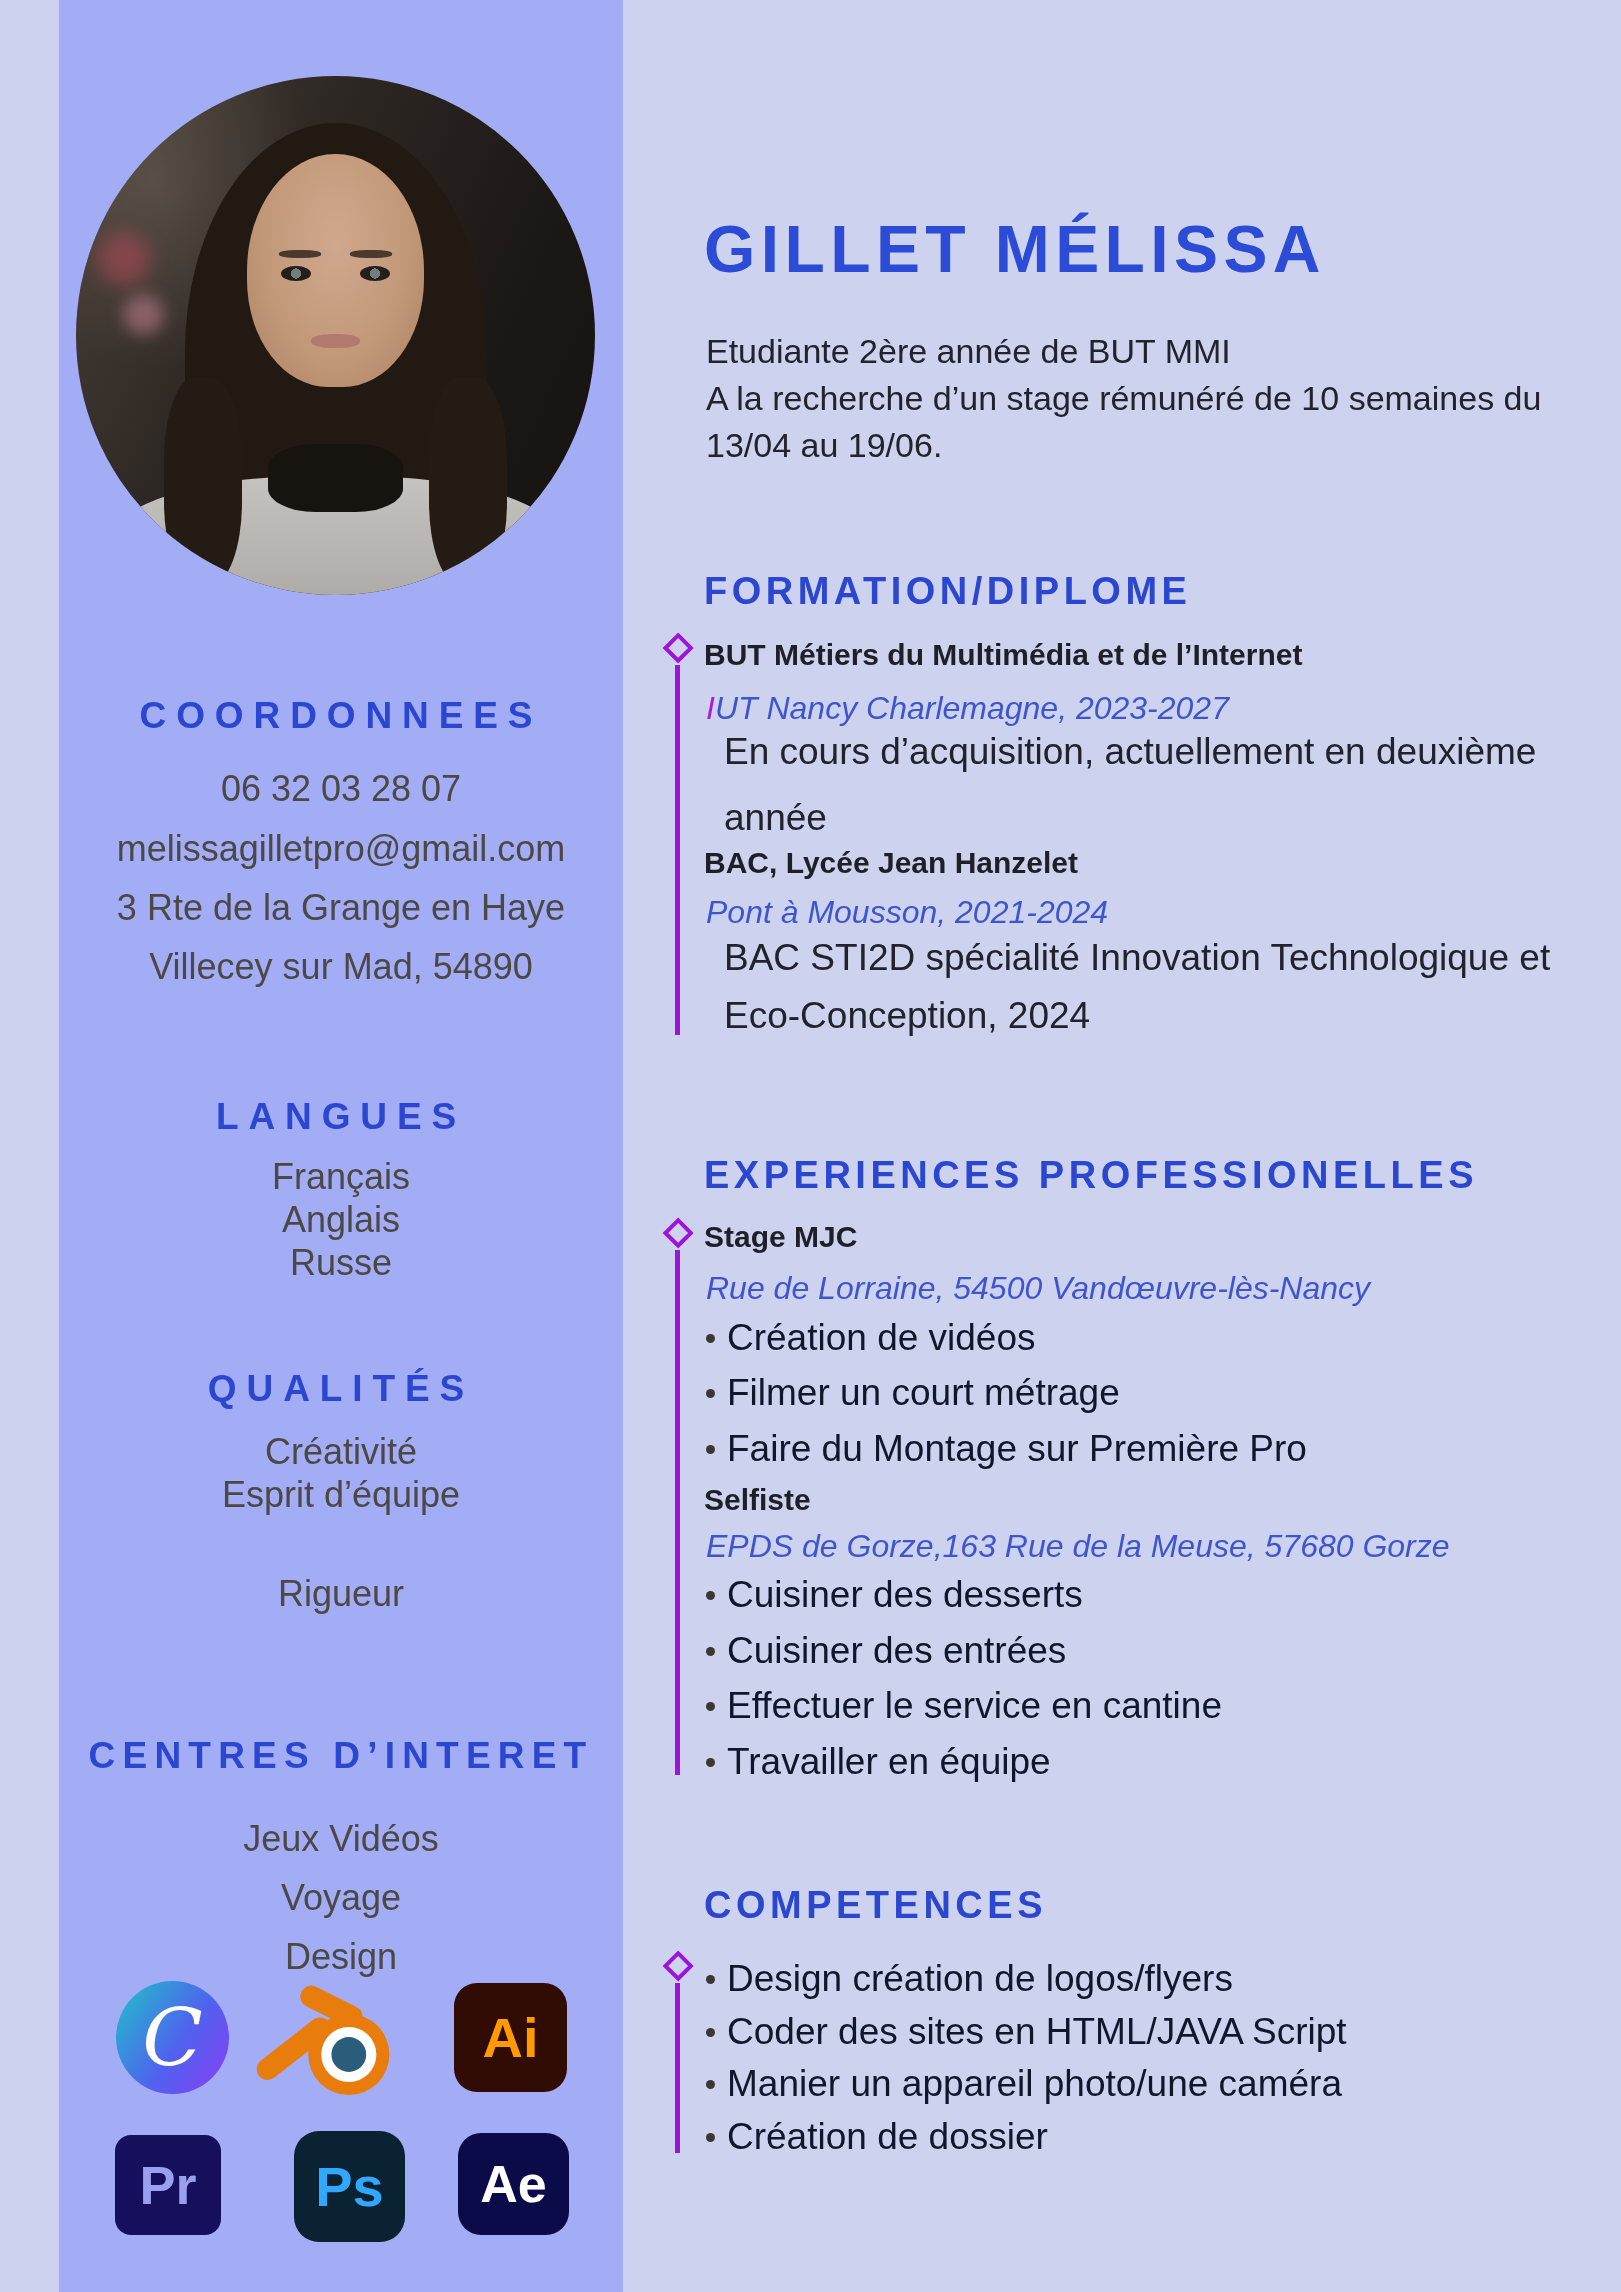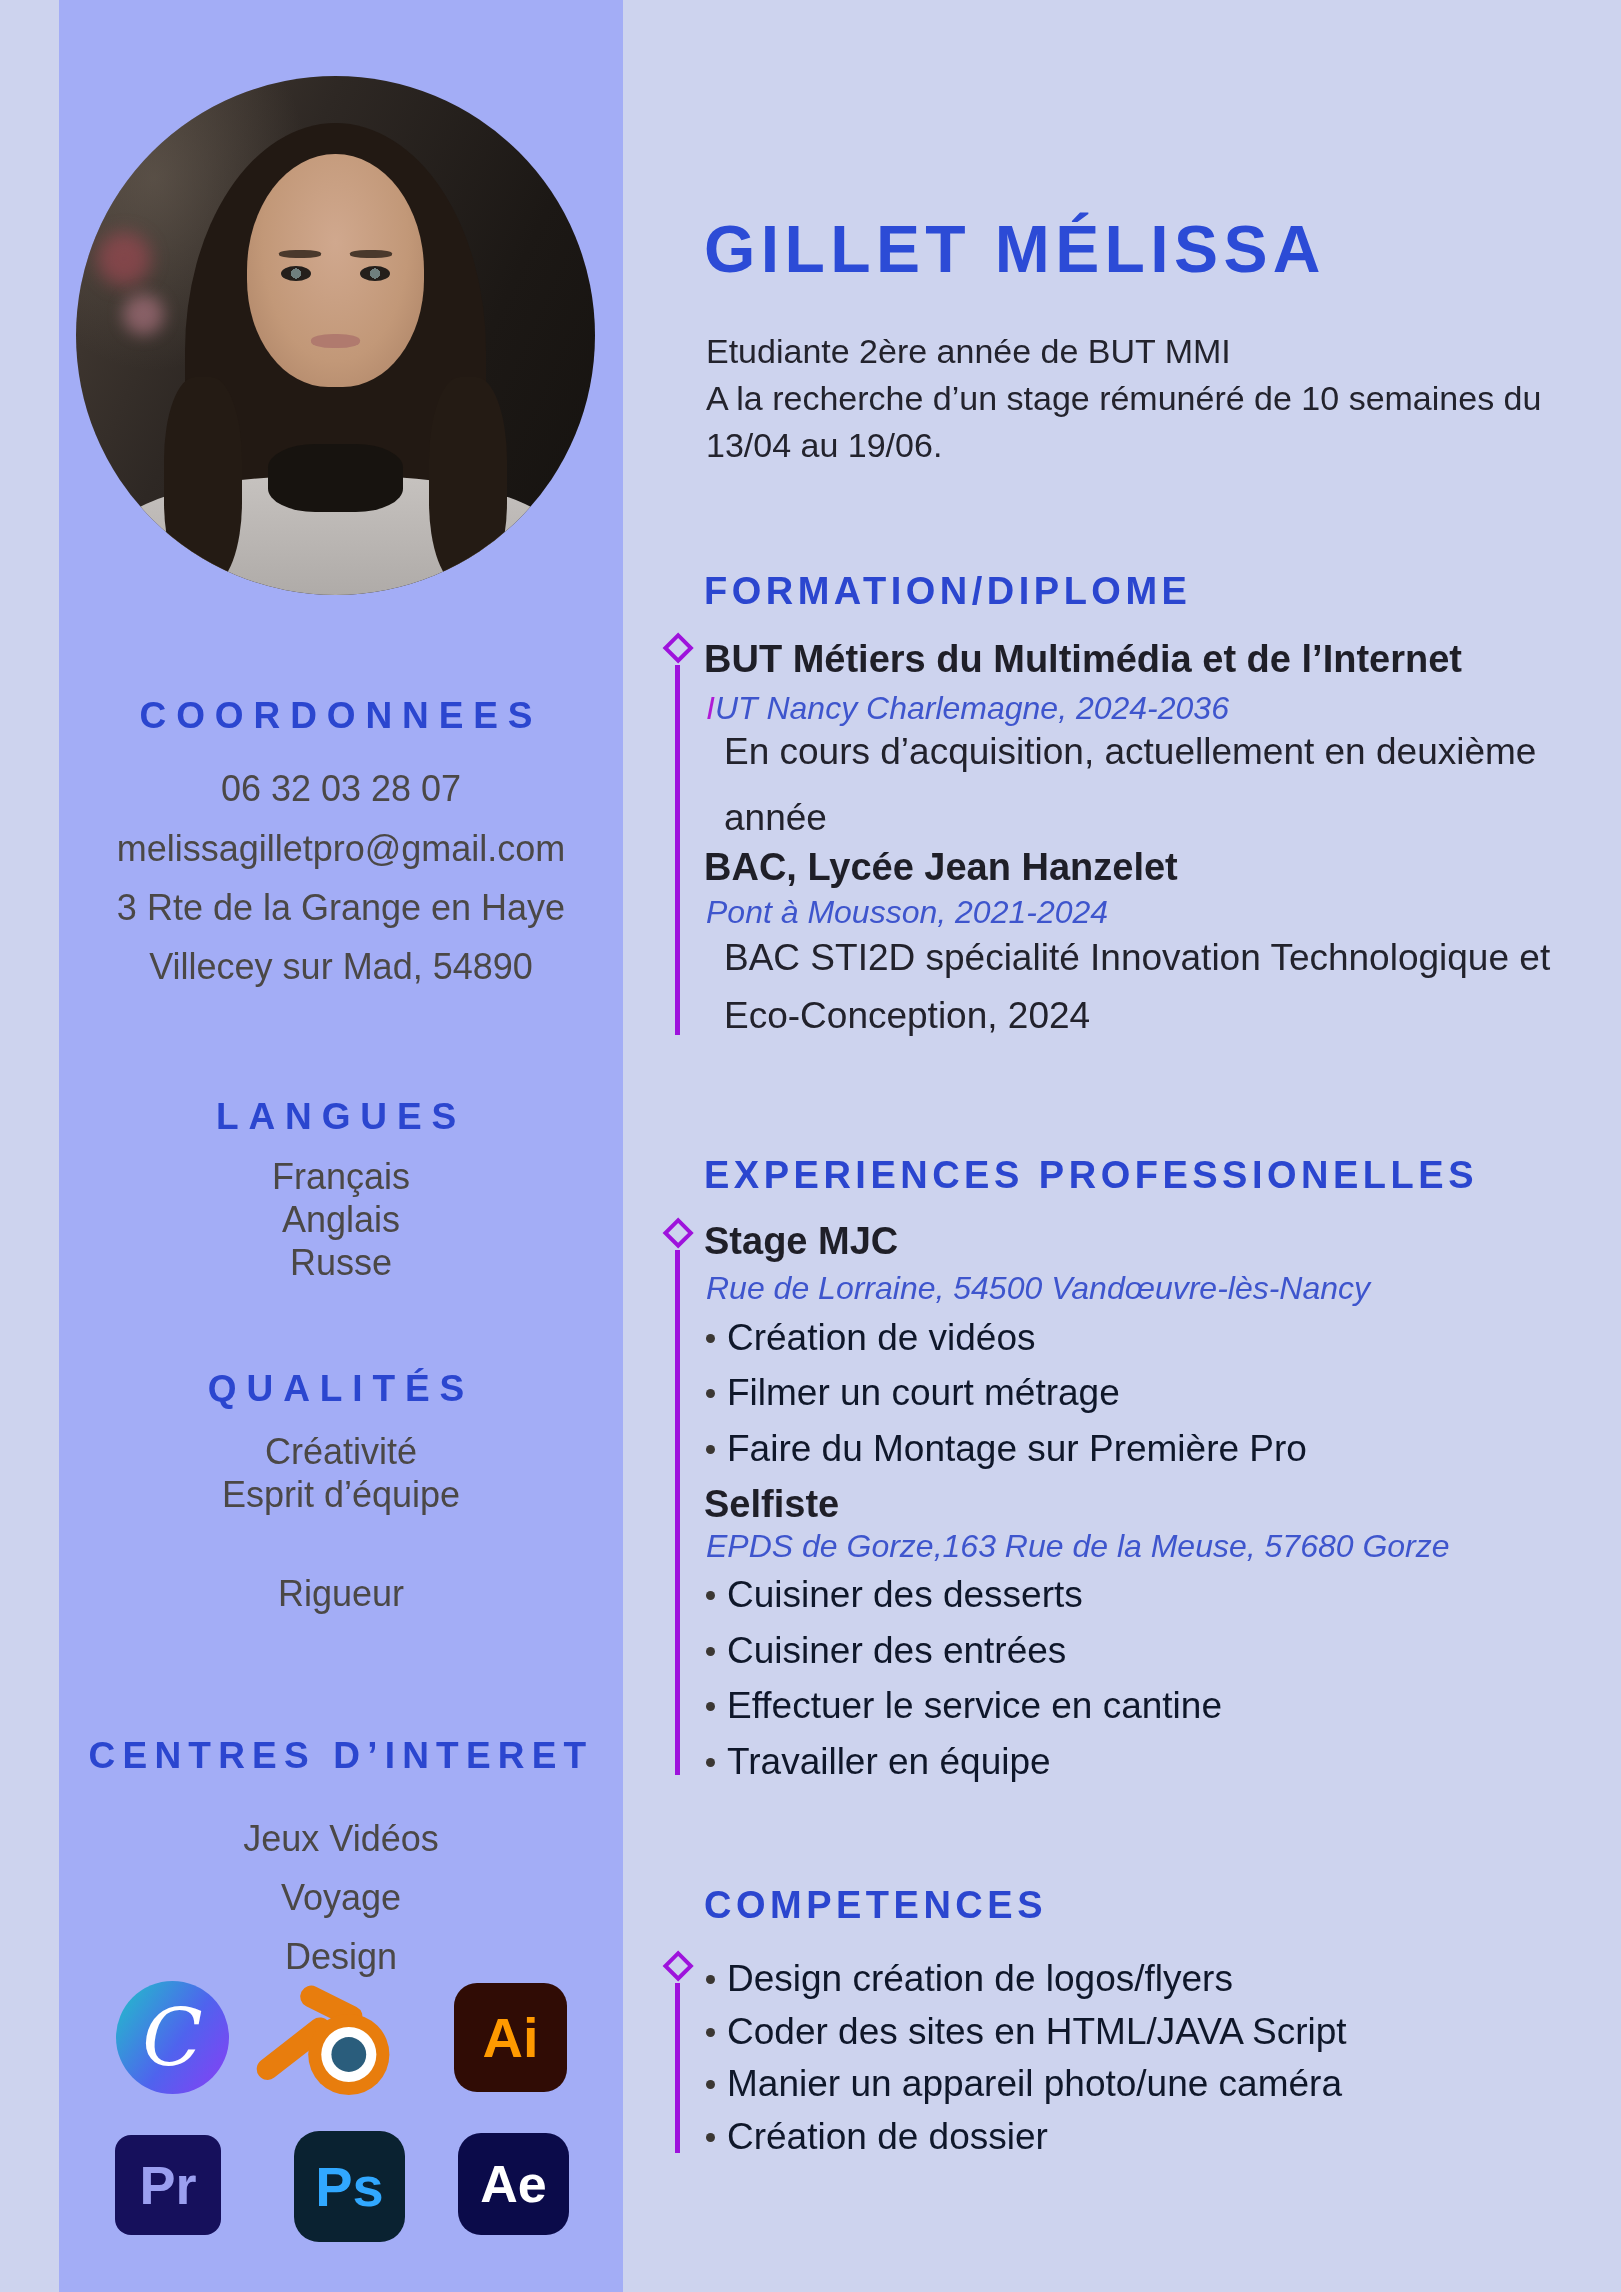--- a/index.html
+++ b/index.html
@@ -50,21 +50,21 @@
   .ic-ps{left:235px;top:2131px;width:111px;height:111px;border-radius:25px;background:#0a2231;
          color:#31a8ff;font-size:56px;}
   .ic-ae{left:399px;top:2133px;width:111px;height:102px;border-radius:23px;background:#0b0b4a;
          color:#ffffff;font-size:52px;}
   
   .title{position:absolute;left:704px;top:211px;font-size:66px;font-weight:bold;color:#2c4bd6;
          letter-spacing:5.4px;white-space:nowrap;}
   .subtitle{position:absolute;left:706px;top:328px;font-size:34px;line-height:47px;color:#23232d;}
   .m-head{position:absolute;left:704px;color:#2b46cf;font-weight:bold;font-size:38px;
           letter-spacing:4.5px;white-space:nowrap;}
-  .m-bold{position:absolute;left:704px;font-size:38px;font-weight:bold;color:#1f1f28;white-space:nowrap;}
+  .m-bold{position:absolute;left:704px;font-size:30px;font-weight:bold;color:#1f1f28;white-space:nowrap;}
   .m-place{position:absolute;left:706px;font-size:32px;font-style:italic;color:#3e55cd;white-space:nowrap;}
   .m-body{position:absolute;left:704px;font-size:37px;color:#22222c;white-space:nowrap;margin-left:20px;}
   .m-li{position:absolute;left:727px;font-size:37px;color:#0f172a;white-space:nowrap;}
   .m-li::before{content:"";position:absolute;left:-21.5px;top:17px;width:9px;height:9px;
                 border-radius:50%;background:#3b3733;}
   .place-i{color:#b01ad6;}
   
   .tline{position:absolute;left:675px;width:4.5px;background:#9e13dc;}
   .tdiamond{position:absolute;left:667px;width:14.3px;height:14.3px;border:4.5px solid #9e13dc;
             transform:rotate(45deg);background:transparent;}
@@ -147,21 +147,21 @@
     <div>Etudiante 2ère année de BUT MMI</div>
     <div>A la recherche d’un stage rémunéré de 10 semaines du</div>
     <div>13/04 au 19/06.</div>
   </div>
 
   <div class="m-head" style="top:570px">FORMATION/DIPLOME</div>
   <div class="tdiamond" style="top:637px"></div>
   <div class="tline" style="top:665px;height:370px"></div>
 
   <div class="m-bold" style="top:638px">BUT Métiers du Multimédia et de l’Internet</div>
-  <div class="m-place" style="top:690px"><span class="place-i">I</span><span>UT Nancy Charlemagne, 2024-2036</span></div>
+  <div class="m-place" style="top:690px"><span class="place-i">I</span><span>UT Nancy Charlemagne, 2023-2027</span></div>
   <div class="m-body" style="top:731px">En cours d’acquisition, actuellement en deuxième</div>
   <div class="m-body" style="top:797px">année</div>
 
   <div class="m-bold" style="top:846px">BAC, Lycée Jean Hanzelet</div>
   <div class="m-place" style="top:894px">Pont à Mousson, 2021-2024</div>
   <div class="m-body" style="top:937px">BAC STI2D spécialité Innovation Technologique et</div>
   <div class="m-body" style="top:995px">Eco-Conception, 2024</div>
 
   <div class="m-head" style="top:1154px">EXPERIENCES PROFESSIONELLES</div>
   <div class="tdiamond" style="top:1222px"></div>

